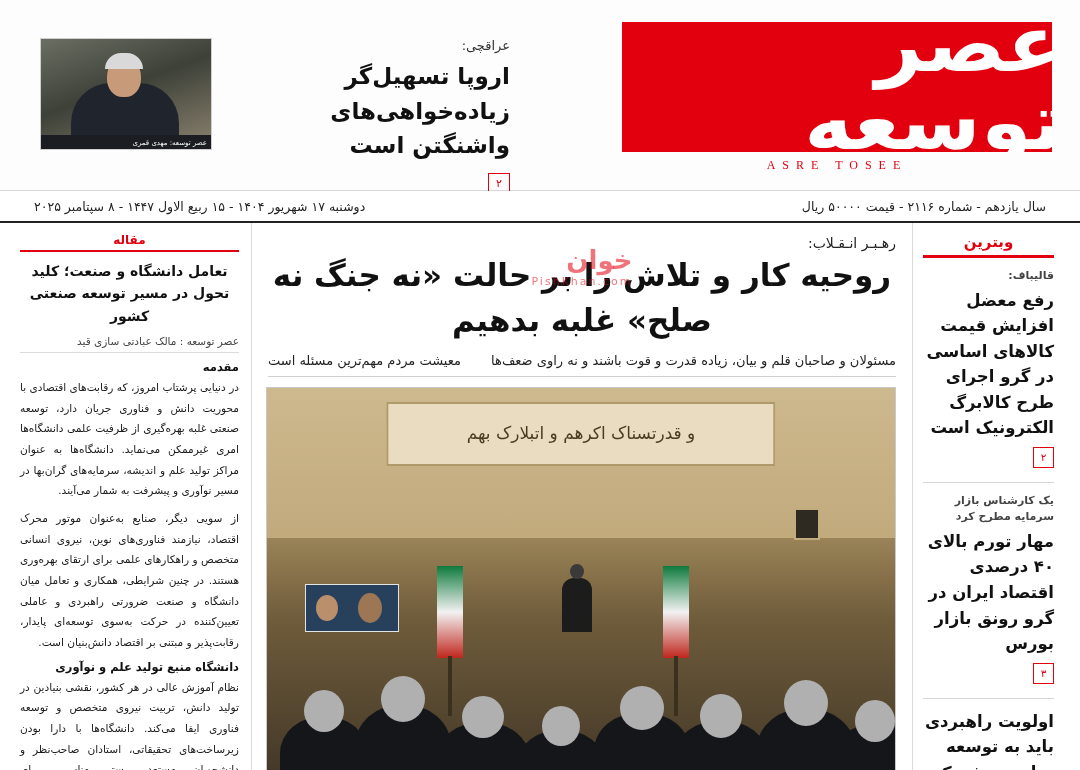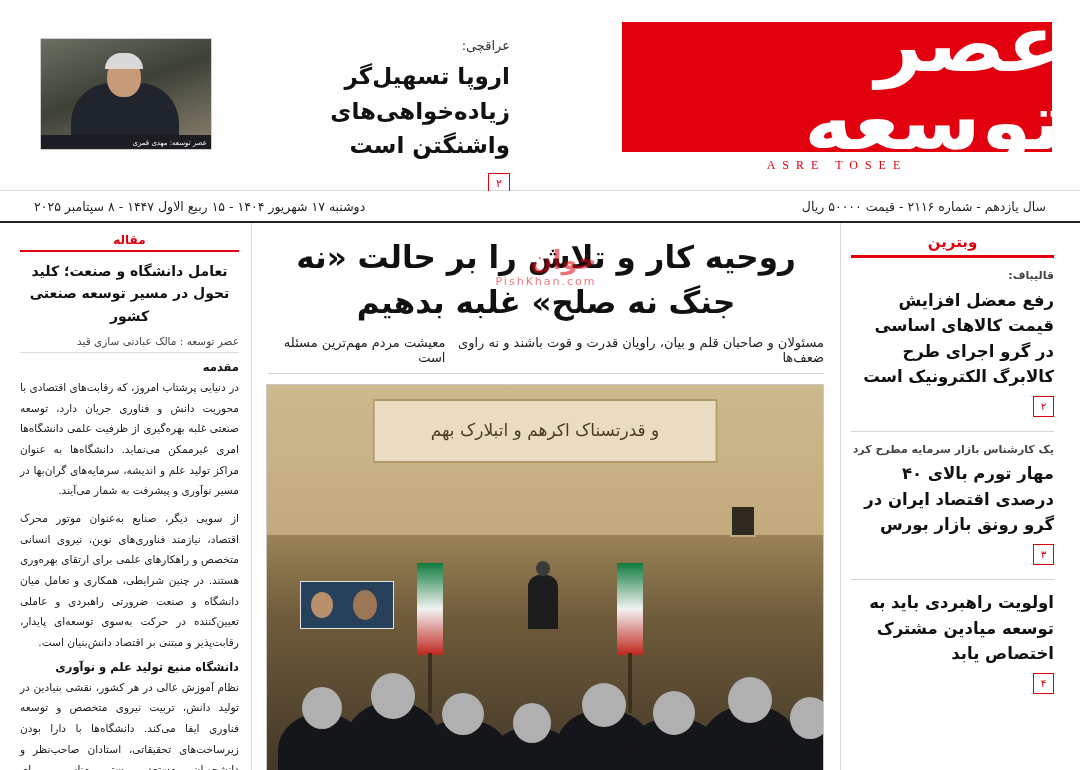--- a/index.html
+++ b/index.html
@@ -174,21 +174,21 @@
   
   .body-area {
     display: flex;
     flex-direction: row;
     height: 548px;
     direction: rtl;
   }
 
   
   .col-side-right {
-    width: 240px;
+    width: 168px;
     padding: 10px 26px 0 10px;
     box-sizing: border-box;
     direction: rtl;
     border-left: 1px solid #dadada;
   }
   .side-title {
     text-align: center;
     color: #e2000f;
     font-size: 15px;
     font-weight: bold;
@@ -498,23 +498,24 @@
       <div class="side-sep"></div>
 
       <div class="side-item">
         <div class="side-head">اولویت راهبردی باید به توسعه میادین مشترک اختصاص یابد</div>
         <div class="side-pagebox">۴</div>
       </div>
 
     </div>
 
     <div class="col-center">
+      <div class="lead-kicker">رهـبـر انـقـلاب:</div>
       <div class="lead-head">روحیه کار و تلاش را بر حالت «نه جنگ نه صلح» غلبه بدهیم</div>
       <div class="lead-sub">
-        <span>مسئولان و صاحبان قلم و بیان، راویان قدرت و قوت باشند و نه راوی ضعف‌ها</span>
+        <span>مسئولان و صاحبان قلم و بیان، زیاده قدرت و قوت باشند و نه راوی ضعف‌ها</span>
         <span>معیشت مردم مهم‌ترین مسئله است</span>
       </div>
 
       <div class="photo-frame">
         <div class="ph-wall"></div>
 
         <div class="ph-banner">
           <span>و قدرتسناک اکرهم و اتبلارک بهم</span>
         </div>
 

